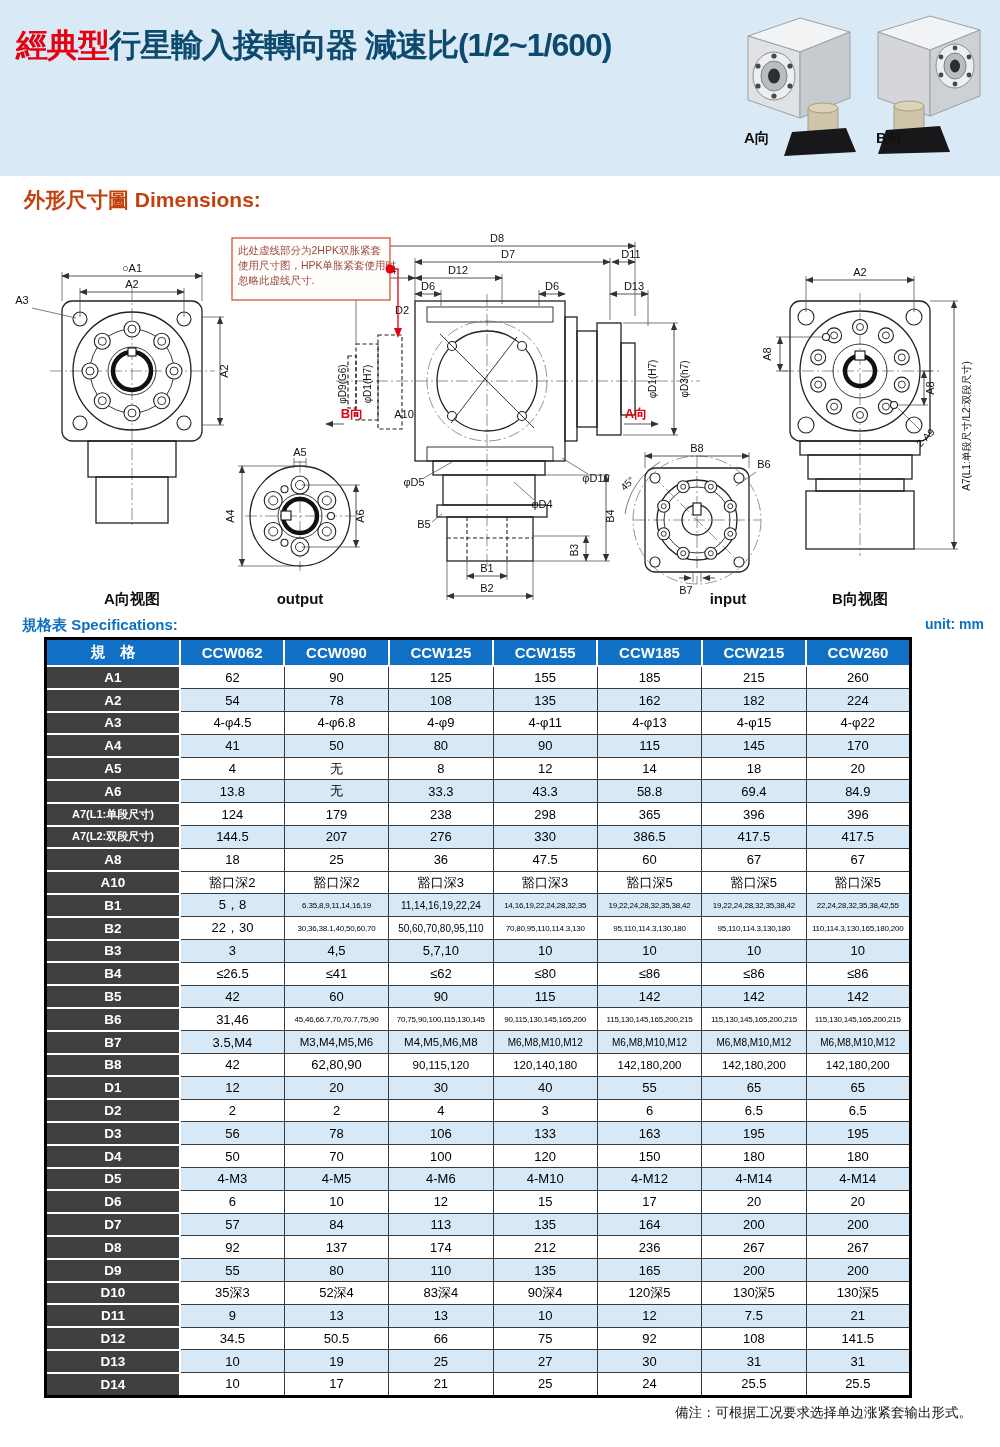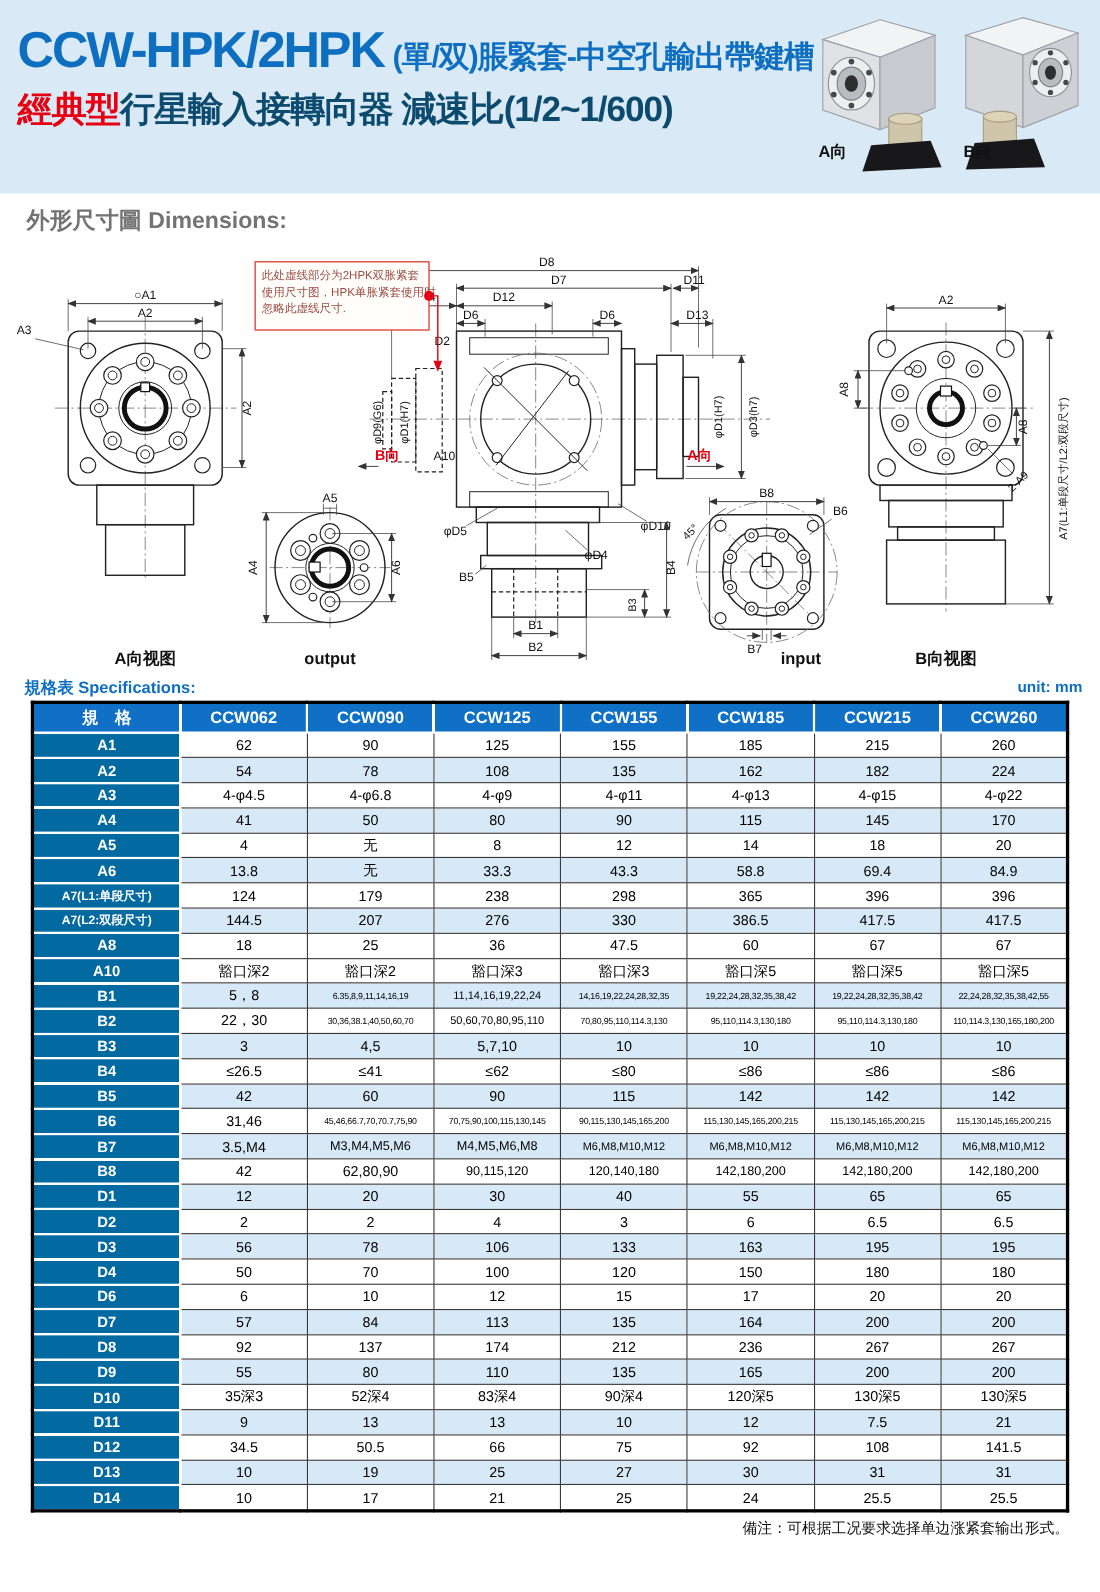--- a/index.html
+++ b/index.html
@@ -14,21 +14,21 @@
   .t-sub  { font-size:28px; font-weight:bold; letter-spacing:-1px; color:#0e6fc1; }
   .t-line2 { margin-top:6px; font-size:32px; font-weight:bold; letter-spacing:-1px; }
   .t-red  { color:#e60012; }
   .t-blue { color:#0c4a6e; }
   .product-imgs { position:absolute; right:6px; top:4px; display:flex; gap:4px; }
   .product-imgs figure { margin:0; position:relative; width:128px; height:170px; }
   .product-imgs figcaption { position:absolute; left:10px; bottom:26px; font-size:15px; font-weight:bold; color:#111; }
 
   
   .dims { padding:6px 0 0 0; }
-  .dims h2 { margin:4px 0 0 24px; font-size:21px; font-weight:bold; color:#737373; }
+  .dims h2 { margin:4px 0 0 24px; font-size:21px; font-weight:bold; color:#c2410c; }
   .diagram { display:block; margin-top:2px; }
   .ln  { fill:none; stroke:#222; stroke-width:1.3; }
   .lnt { fill:none; stroke:#222; stroke-width:0.9; }
   .cl  { fill:none; stroke:#666; stroke-width:0.7; stroke-dasharray:12 3 2 3; }
   .dash{ fill:none; stroke:#222; stroke-width:1.1; stroke-dasharray:4 2.5; }
   .ext { stroke:#444; stroke-width:0.7; fill:none; }
   .dl  { stroke:#444; stroke-width:0.9; fill:none; marker-start:url(#ar); marker-end:url(#ar); }
   .dt  { font-size:11px; fill:#111; text-anchor:middle; }
   .dts { font-size:10px; fill:#111; text-anchor:middle; }
   .cap { font-size:15px; font-weight:bold; fill:#111; text-anchor:middle; }
@@ -37,44 +37,40 @@
   .hole{ fill:#fff; stroke:#222; stroke-width:1.1; }
   .thick{ fill:none; stroke:#111; stroke-width:4.5; }
   .notebox { fill:#fffefb; stroke:#e05a50; stroke-width:1.4; }
   .note-t { font-size:10.5px; fill:#9c4a42; }
 
   
   .spec { position:relative; }
   .spec-head { display:flex; justify-content:space-between; align-items:flex-start; margin:0 16px 2px 22px; }
   .spec-title { font-size:15px; font-weight:bold; color:#0e6fc1; }
   .unit-label { font-size:14px; font-weight:bold; color:#0e6fc1; }
-  table.spec-table { border-collapse:collapse; table-layout:fixed; width:944px; margin-left:28px; border:3px solid #000;padding-left:43px; }
+  table.spec-table { border-collapse:collapse; table-layout:fixed; width:868px; margin-left:44px; border:3px solid #000;padding-left:43px; }
   .spec-table th, .spec-table td { text-align:center; vertical-align:middle; padding:0 1px; height:20.8px; overflow:hidden; white-space:nowrap; }
   .spec-table thead th { background:#0f70c6; color:#fff; font-size:15px; font-weight:bold; border:2px solid #fff; height:25px; }
   .spec-table thead th:first-child { width:130px; }
-  .spec-table tbody th { background:#0369a1; color:#fff; font-size:13.5px; font-weight:bold; border:2px solid #fff; }
+  .spec-table tbody th { background:#404040; color:#fff; font-size:13.5px; font-weight:bold; border:2px solid #fff; }
   .spec-table tbody th.sm { font-size:11px; }
   .spec-table td { border:1px solid #3a3a3a; font-size:13px; color:#000; background:#fff; }
   .spec-table tr.alt td { background:#d7e9f7; }
   .spec-table td.m  { font-size:11.5px; }
   .spec-table td.s  { font-size:10px; }
   .spec-table td.xs { font-size:8px; letter-spacing:-0.2px; }
   .footnote { margin:6px 28px 0 0; text-align:right; font-size:13.5px; font-weight:normal; color:#111; }
 </style>
 </head>
 <body>
 
 <div class="page">
 
   <header class="hero">
     <div class="titles">
-      <div class="t-line1">
-        <span class="t-main">CCW-HPK/2HPK</span>
-        <span class="t-sub">(單/双)脹緊套-中空孔輸出帶鍵槽</span>
-      </div>
       <div class="t-line2">
         <span class="t-red">經典型</span><span class="t-blue">行星輸入接轉向器 減速比(1/2~1/600)</span>
       </div>
     </div>
     <div class="product-imgs">
       <figure>
         <svg width="128" height="170" viewBox="0 0 128 170">
           <polygon points="14,32 66,14 116,28 66,48" fill="#f2f3f5" stroke="#9aa0a6"></polygon>
           <polygon points="14,32 66,48 66,114 14,96" fill="#dfe1e5" stroke="#9aa0a6"></polygon>
           <polygon points="66,48 116,28 116,94 66,114" fill="#c7cacf" stroke="#9aa0a6"></polygon>
@@ -661,20 +657,30 @@
           <tr>
             <th>D4</th>
             <td>50</td>
             <td>70</td>
             <td>100</td>
             <td>120</td>
             <td>150</td>
             <td>180</td>
             <td>180</td>
           </tr>
+          <tr class="alt">
+            <th>D5</th>
+            <td>4-M3</td>
+            <td>4-M5</td>
+            <td>4-M6</td>
+            <td>4-M10</td>
+            <td>4-M12</td>
+            <td>4-M14</td>
+            <td>4-M14</td>
+          </tr>
           <tr>
             <th>D6</th>
             <td>6</td>
             <td>10</td>
             <td>12</td>
             <td>15</td>
             <td>17</td>
             <td>20</td>
             <td>20</td>
           </tr>

